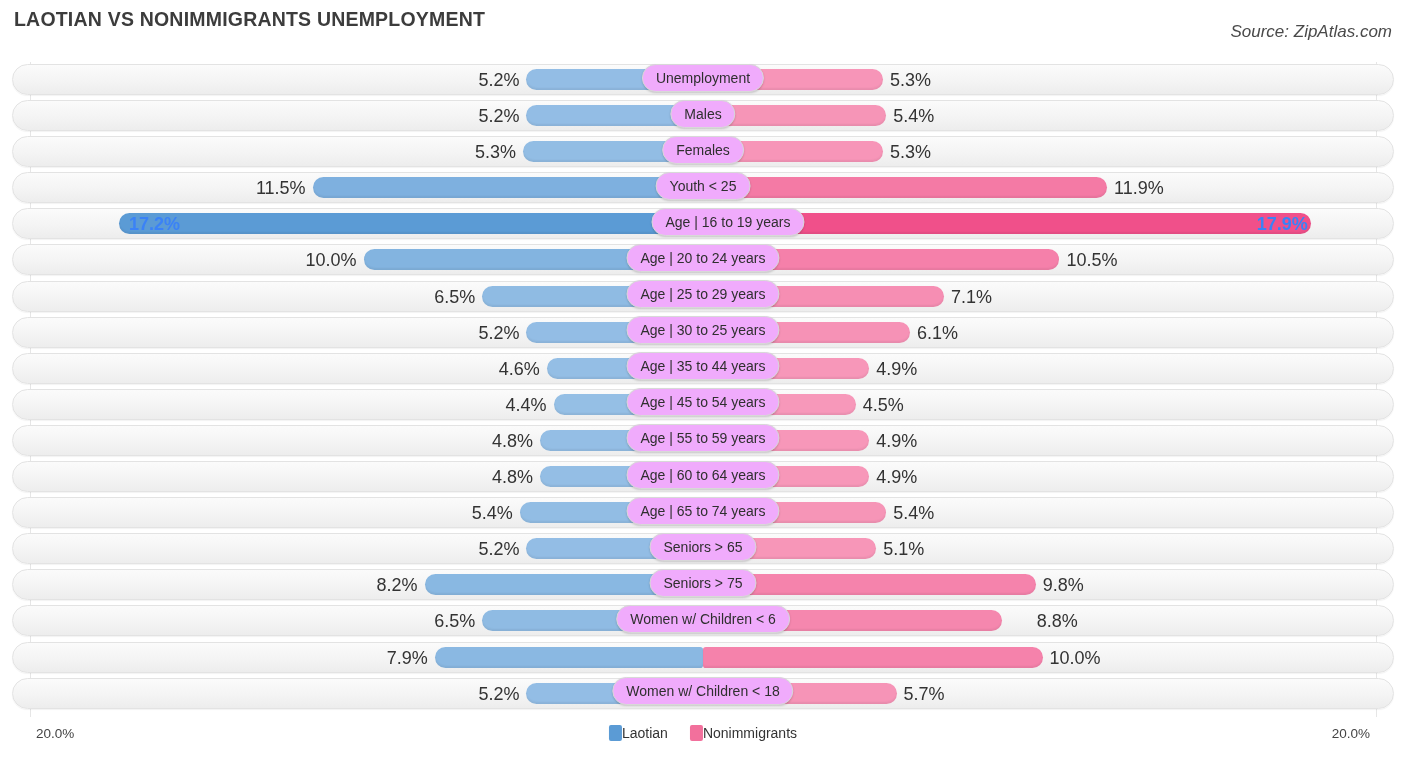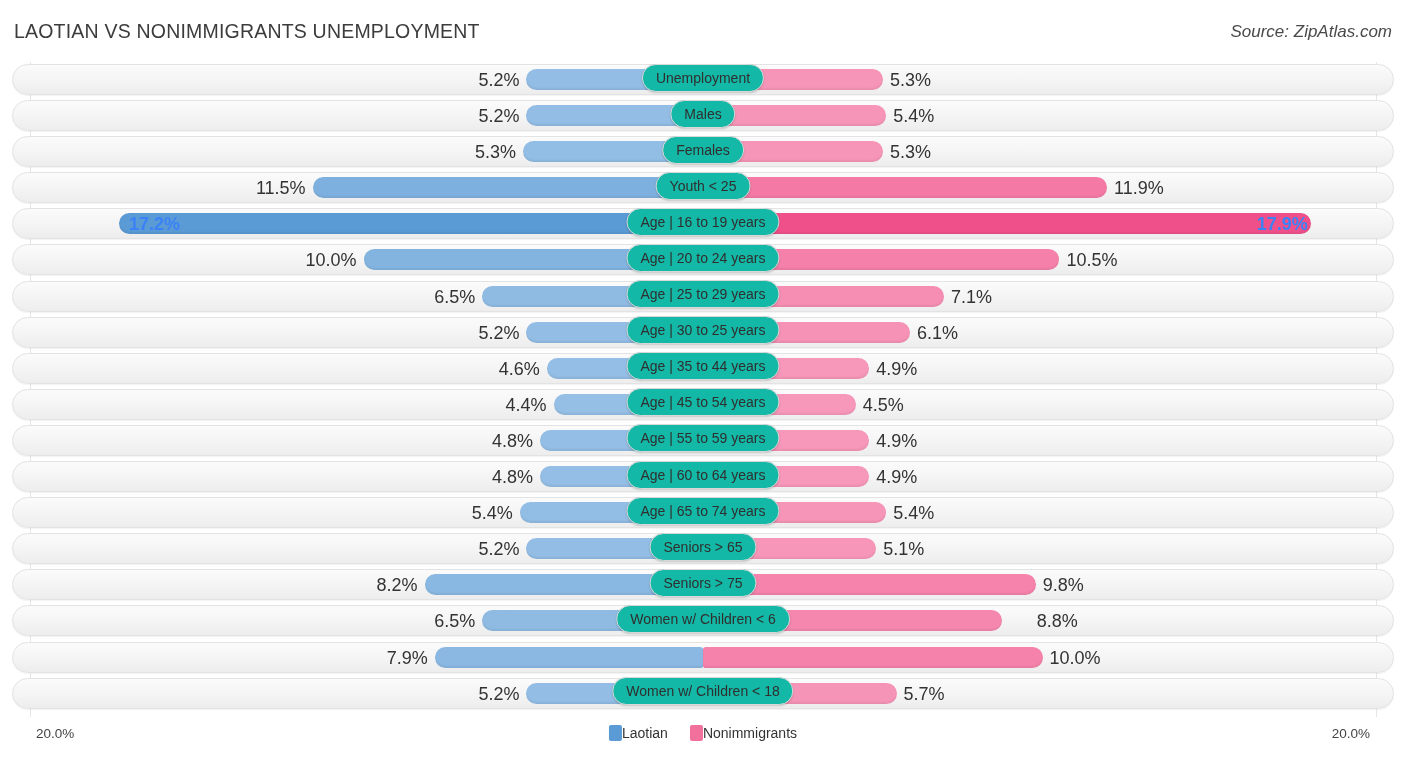--- a/index.html
+++ b/index.html
@@ -19,25 +19,25 @@
   
   .header {
     position: absolute;
     left: 0; top: 0;
     width: 1406px;
     height: 62px;
   }
   .chart-title {
     position: absolute;
     left: 14px;
-    top: 20px;
+    top: 8px;
     font-size: 19.5px;
     letter-spacing: 0.2px;
     color: #3c3c3c;
-    font-weight: 400;
+    font-weight: 700;
     white-space: nowrap;
   }
   .source {
     position: absolute;
     right: 14px;
     top: 22px;
     font-size: 17px;
     font-style: italic;
     font-weight: normal;
     color: #4a4a4a;
@@ -116,21 +116,21 @@
     font-weight: 600;
   }
 
   
   .pill {
     position: absolute;
     top: 1.5px;
     height: 26px;
     line-height: 26px;
     transform: translateX(-50%);
-    background: #14b8a6;
+    background: #f0abfc;
     border: 1px solid #d8d8d8;
     border-radius: 14px;
     padding: 0 13px;
     font-size: 14px;
     color: #2f2f2f;
     white-space: nowrap;
     box-shadow: 0 1px 2px rgba(0,0,0,0.17);
     z-index: 5;
   }
 
@@ -219,21 +219,21 @@
         <div class="vlabel left" style="right: 1100.42px;">11.5%</div>
         <div class="vlabel right" style="left: 1114.01px;">11.9%</div>
         <div class="pill" style="left: 703px;">Youth &lt; 25</div>
       </div>
       <div class="row">
         <div class="track"></div>
         <div class="bar left" style="left: 119.06px; width: 583.94px; background: rgb(91, 155, 213);"></div>
         <div class="bar right" style="left: 703px; width: 607.705px; background: rgb(240, 80, 138);"></div>
         <div class="vlabel left inside" style="left: 129.06px;">17.2%</div>
         <div class="vlabel right inside" style="left: 1256.7px;">17.9%</div>
-        <div class="pill" style="left: 703px;">Age | 16 to 19 years</div>
+        <div class="pill" style="left: 728px;">Age | 16 to 19 years</div>
       </div>
       <div class="row">
         <div class="track"></div>
         <div class="bar left" style="left: 363.5px; width: 339.5px; background: rgb(131, 180, 224);"></div>
         <div class="bar right" style="left: 703px; width: 356.475px; background: rgb(245, 128, 170);"></div>
         <div class="vlabel left" style="right: 1049.5px;">10.0%</div>
         <div class="vlabel right" style="left: 1066.47px;">10.5%</div>
         <div class="pill" style="left: 703px;">Age | 20 to 24 years</div>
       </div>
       <div class="row">

